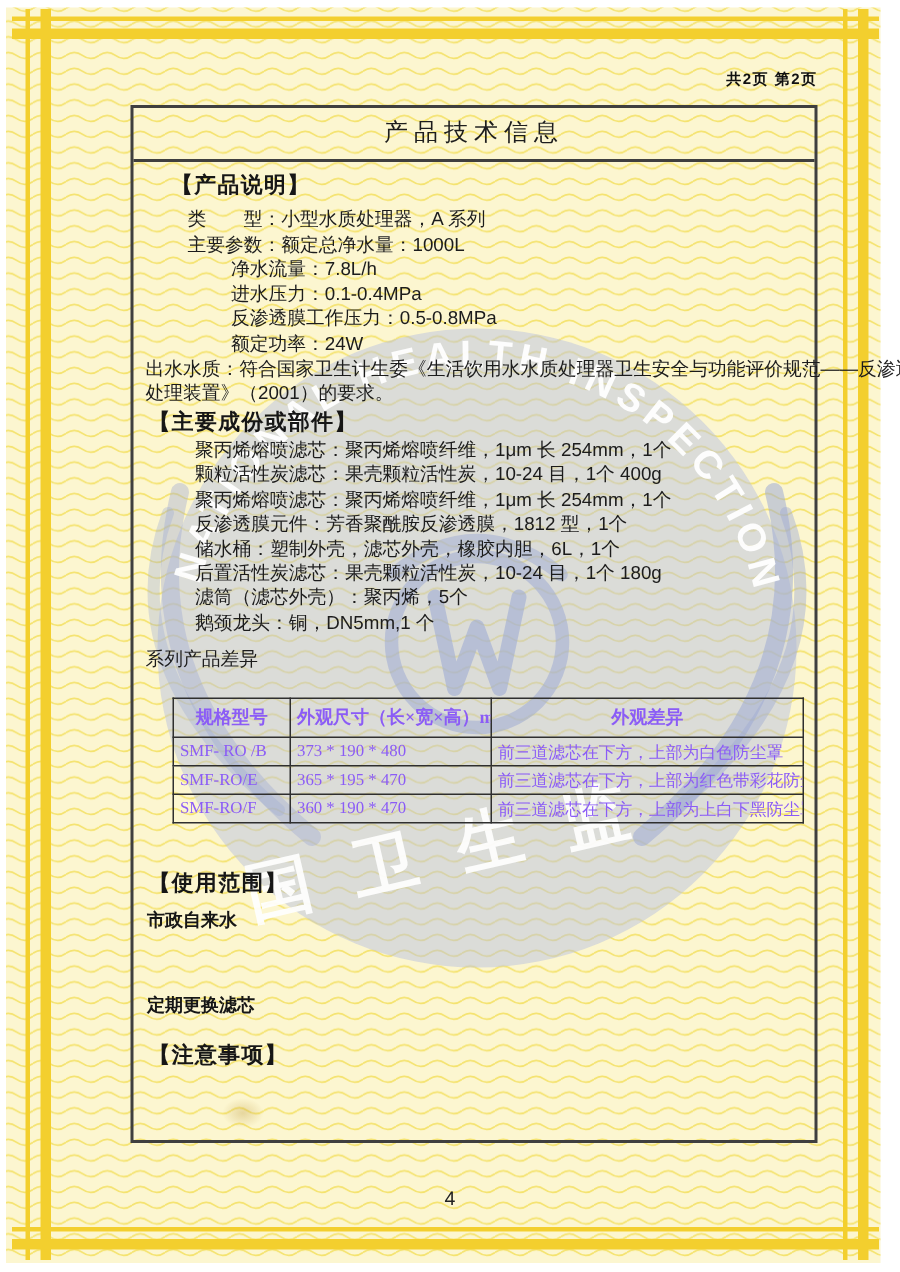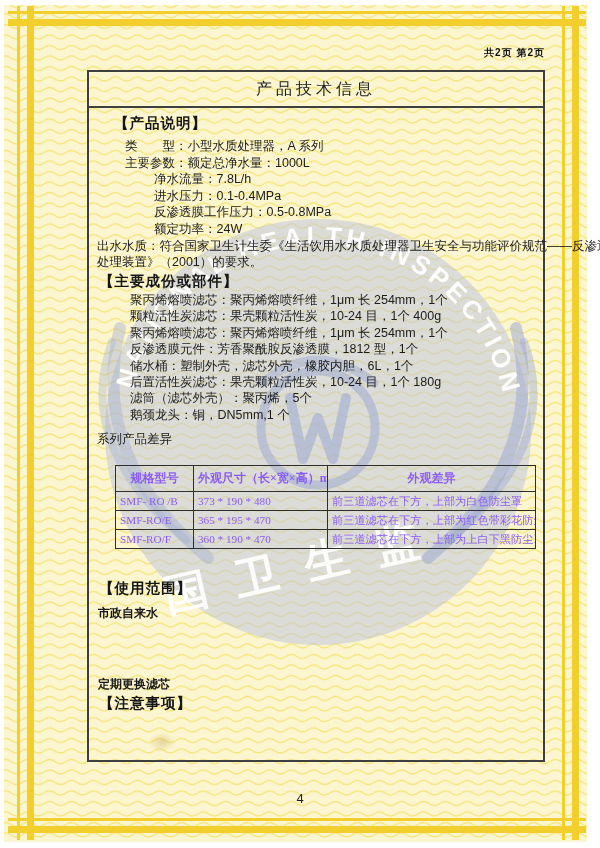--- a/index.html
+++ b/index.html
@@ -152,20 +152,20 @@
         <td>360 * 190 * 470</td>
         <td>前三道滤芯在下方，上部为上白下黑防尘罩</td>
       </tr>
     </tbody>
       </table>
 
     <div class="abs sec-head" style="left:10px;top:507px;">【使用范围】</div>
     <div class="abs bold12" style="left:9px;top:533px;">市政自来水</div>
 
     <div class="abs sec-head" style="left:10px;top:577px;margin-top:45px;">【注意事项】</div>
-    <div class="abs bold12" style="left:9px;top:604px;">定期更换滤芯</div>
+    <div class="abs bold12" style="left:9px;top:590px;">定期更换滤芯</div>
   </div>
 
   <div class="pageno">4</div>
 
   <div class="stain"></div>
 
 </div>
 
 </body></html>

